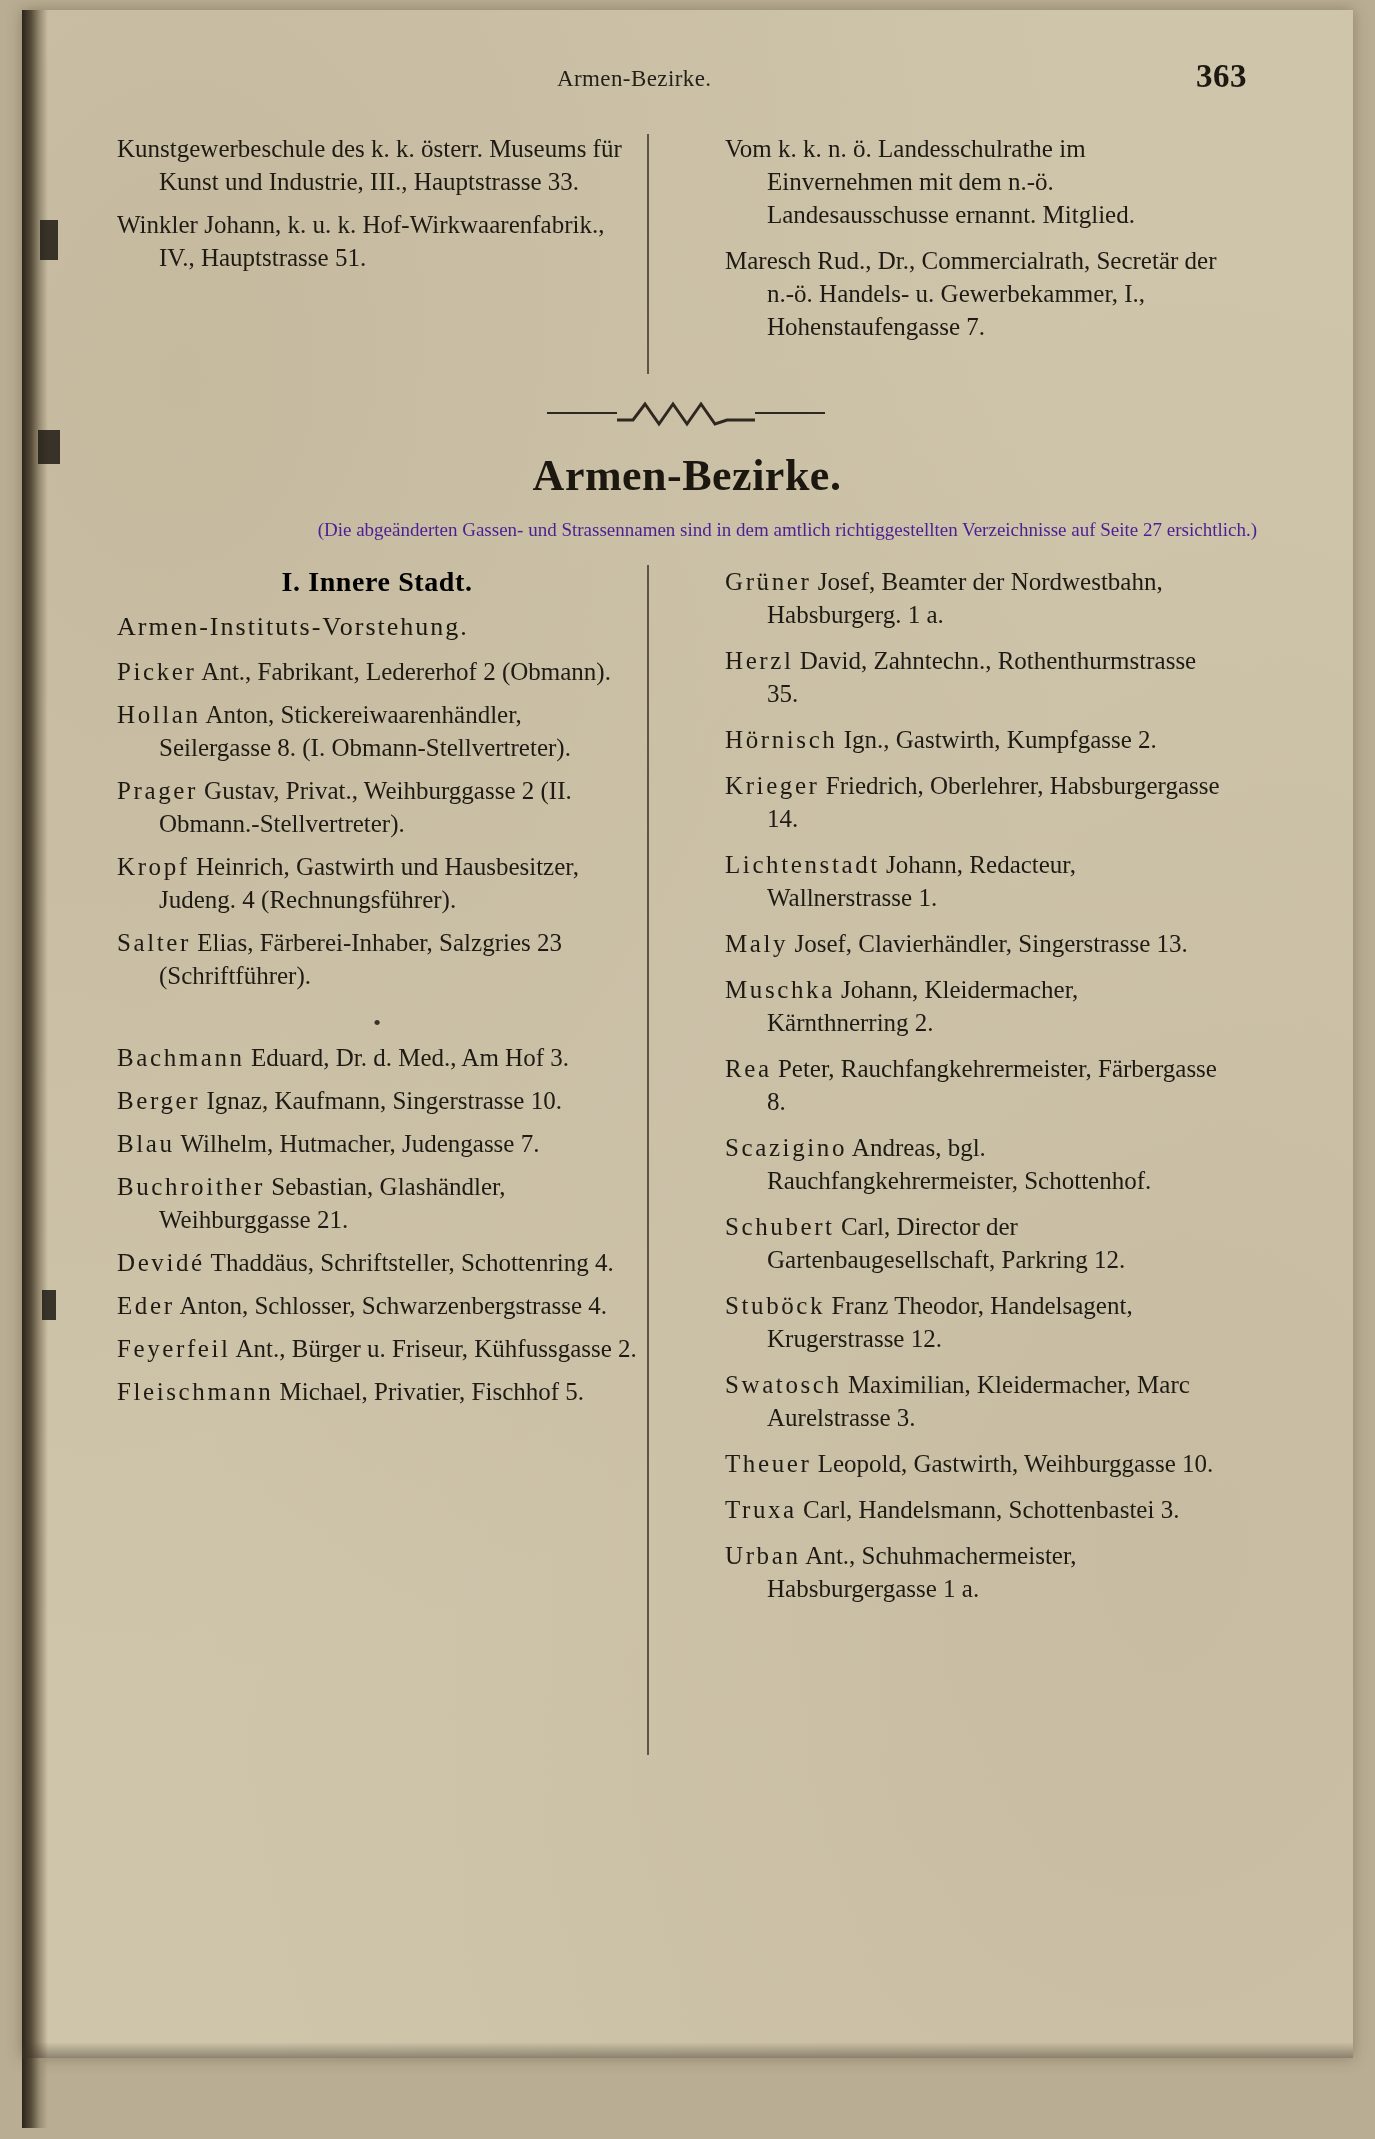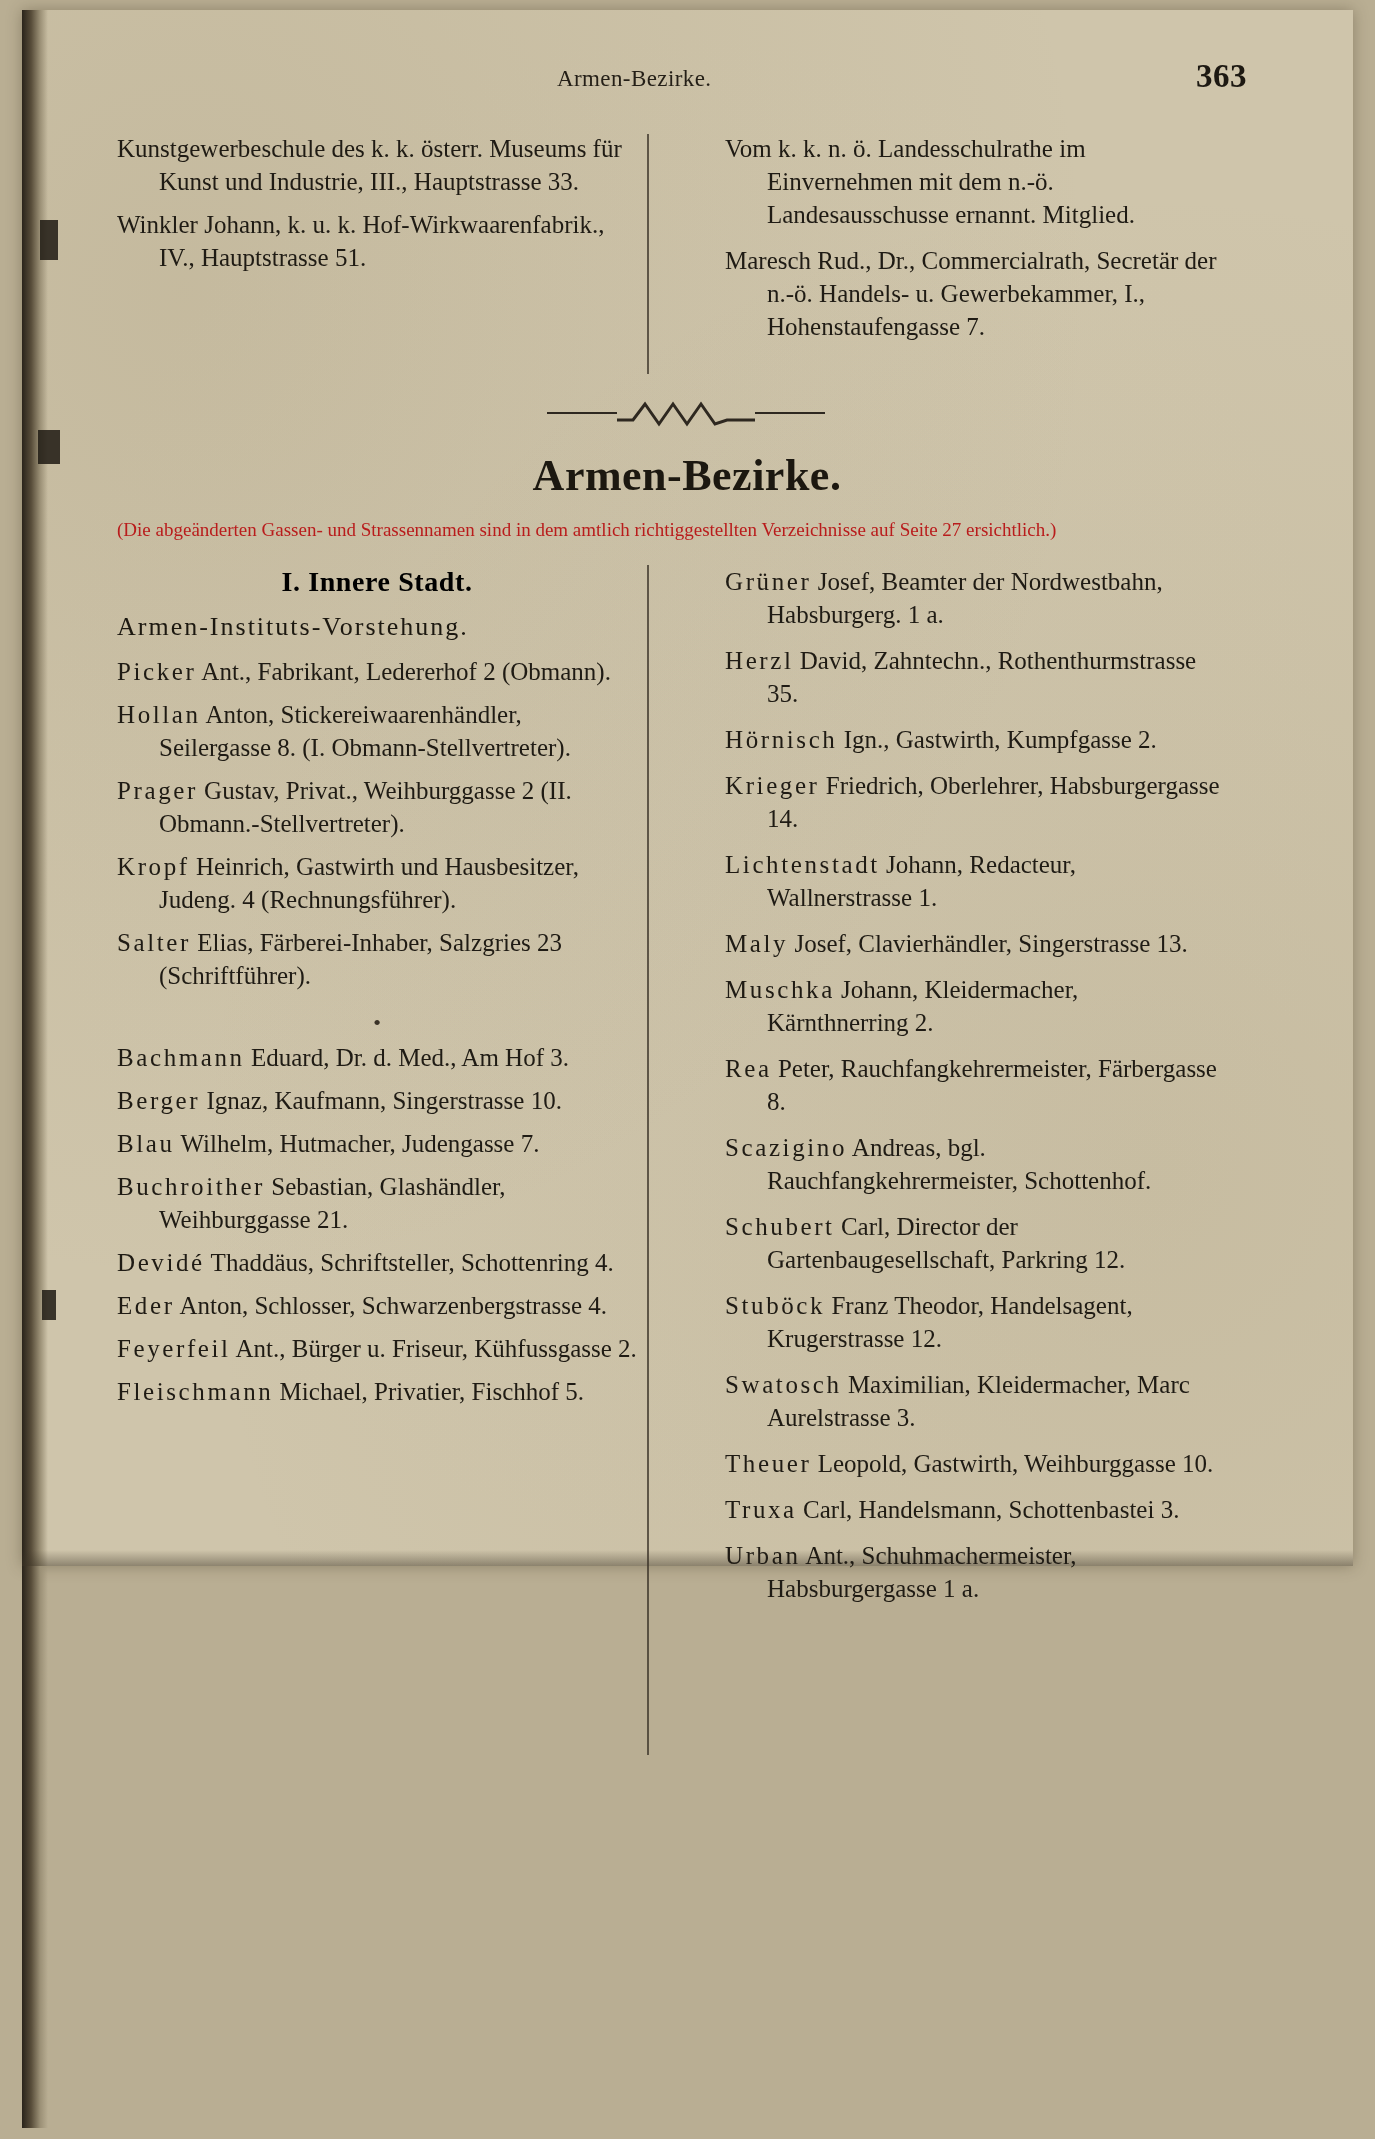--- a/index.html
+++ b/index.html
@@ -12,21 +12,21 @@
     background: #b9ae93;
     font-family: "Liberation Serif", serif;
     overflow: hidden;
   }
   
   .page {
     position: absolute;
     left: 22px;
     top: 10px;
     width: 1331px;
-    height: 1556px;
+    height: 2048px;
     background: #cfc5ab;
     box-shadow: 0 0 14px rgba(60,50,30,0.35);
   }
   
   .page::before {
     content: "";
     position: absolute;
     inset: 0;
     background:
       radial-gradient(ellipse at 12% 18%, rgba(150,135,100,0.18), rgba(0,0,0,0) 55%),
@@ -142,25 +142,25 @@
   
   .sect-title {
     text-align: center;
     font-size: 44px;
     font-weight: bold;
     letter-spacing: .5px;
     color: #1c1810;
     margin-top: 2px;
   }
   .sect-note {
-    text-align: left;
+    text-align: right;
     font-size: 19px;
     line-height: 26px;
     margin-top: 16px;
-    color: #b91c1c;
+    color: #4c1d95;
   }
   
   .maincols {
     position: relative;
     margin-top: 22px;
     display: flex;
     width: 1140px;
   }
   .maincol {
     width: 520px;

